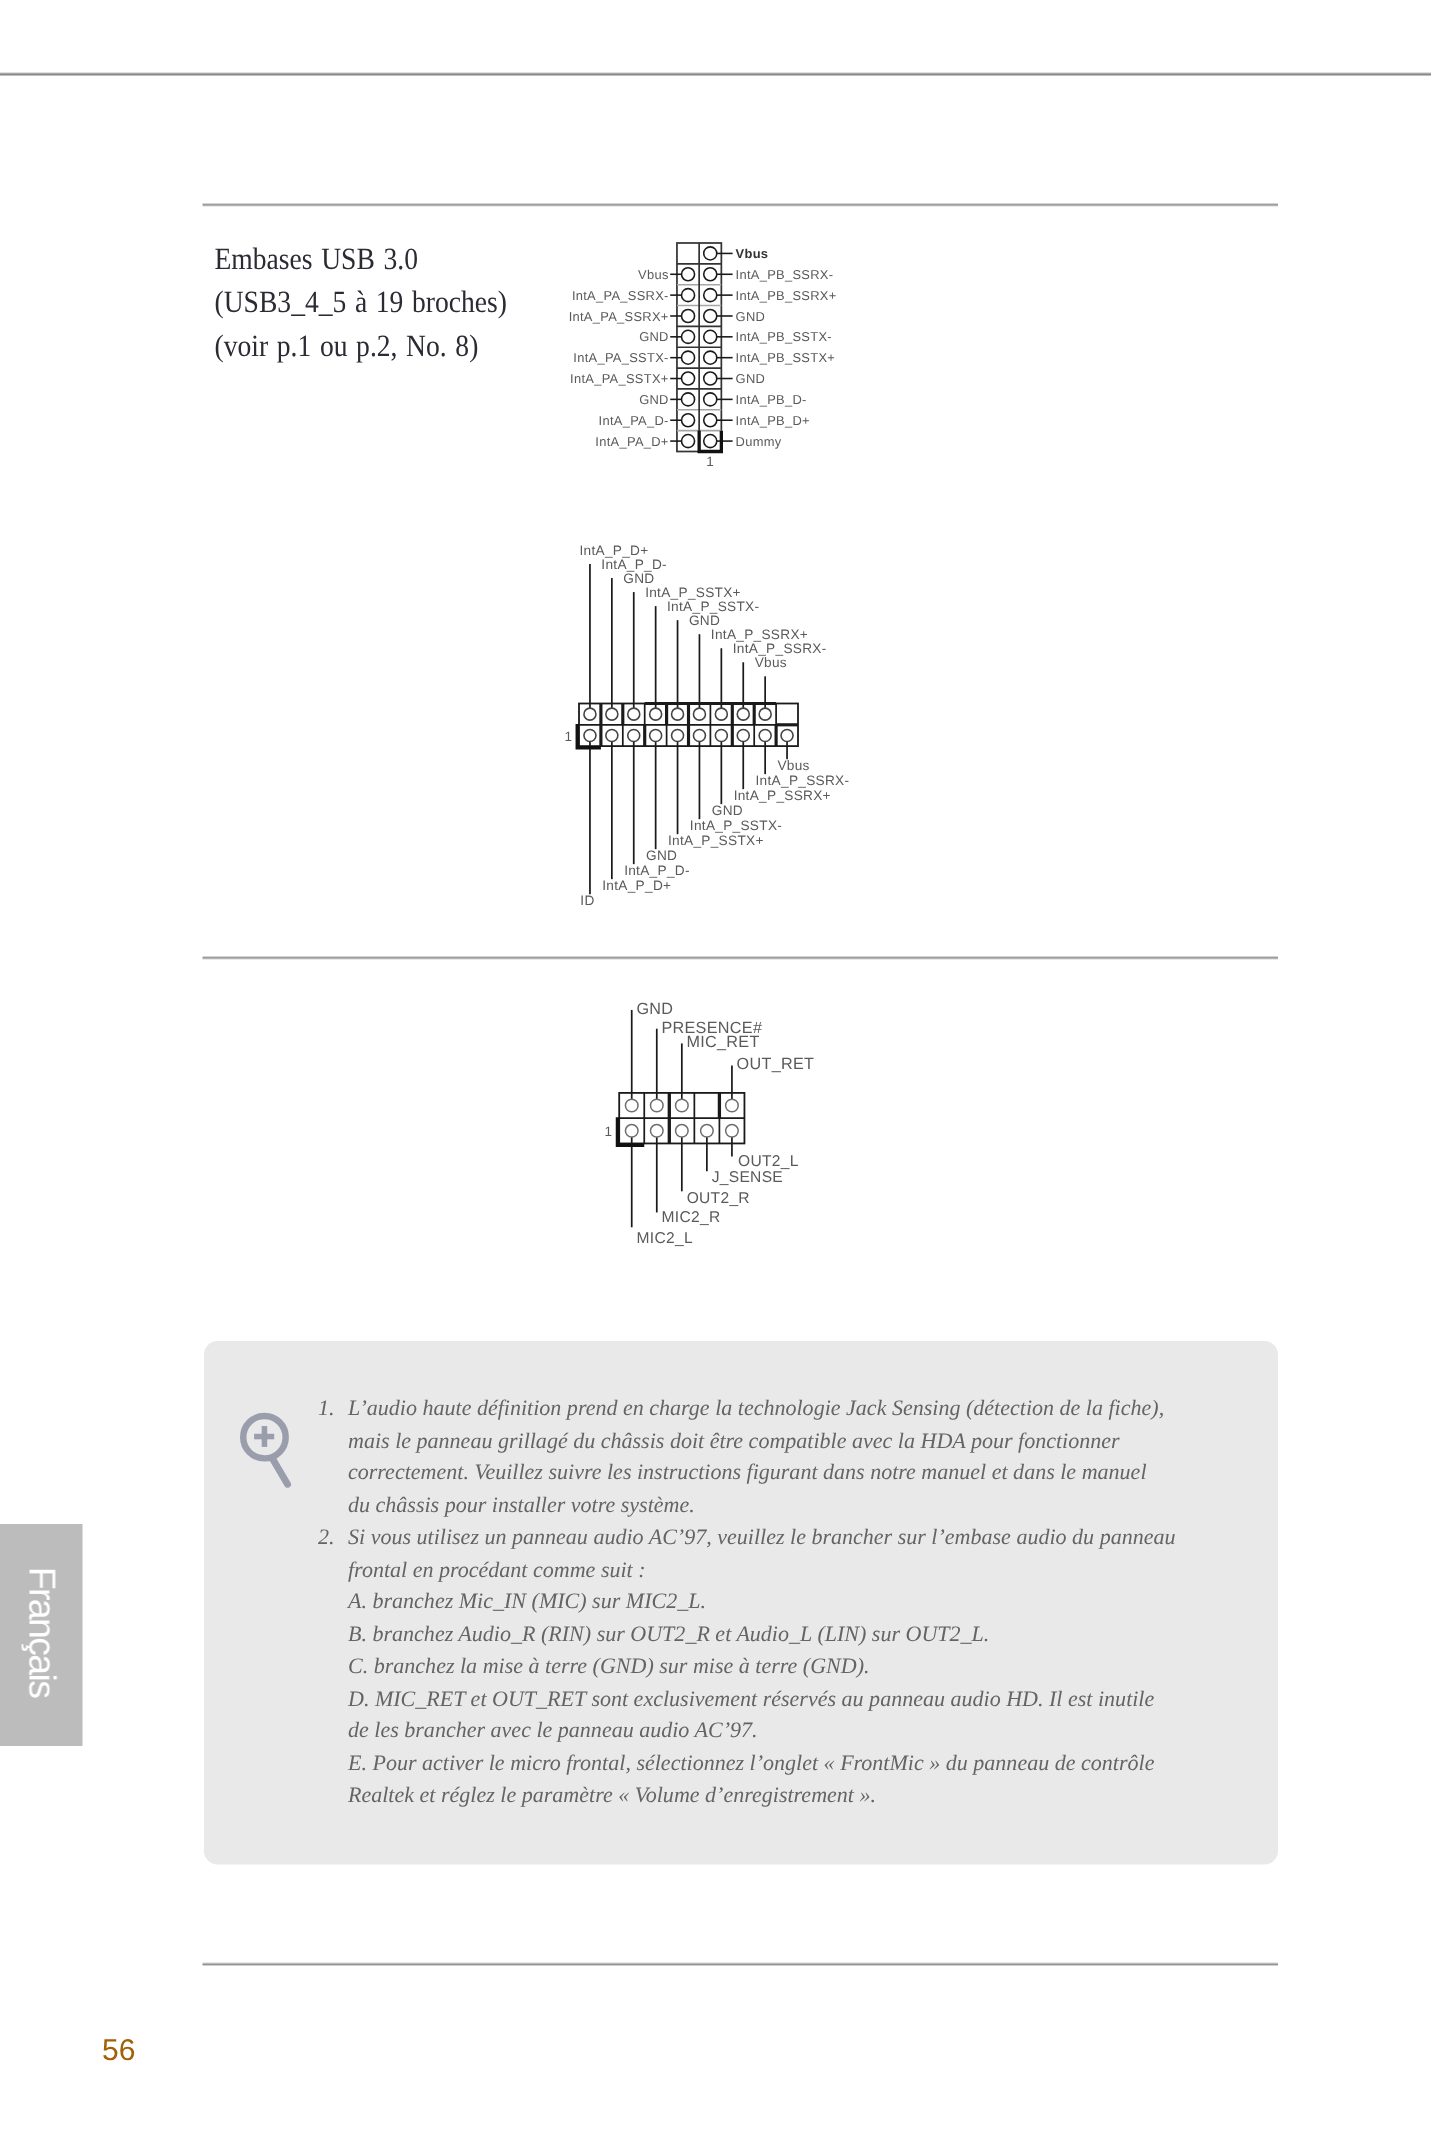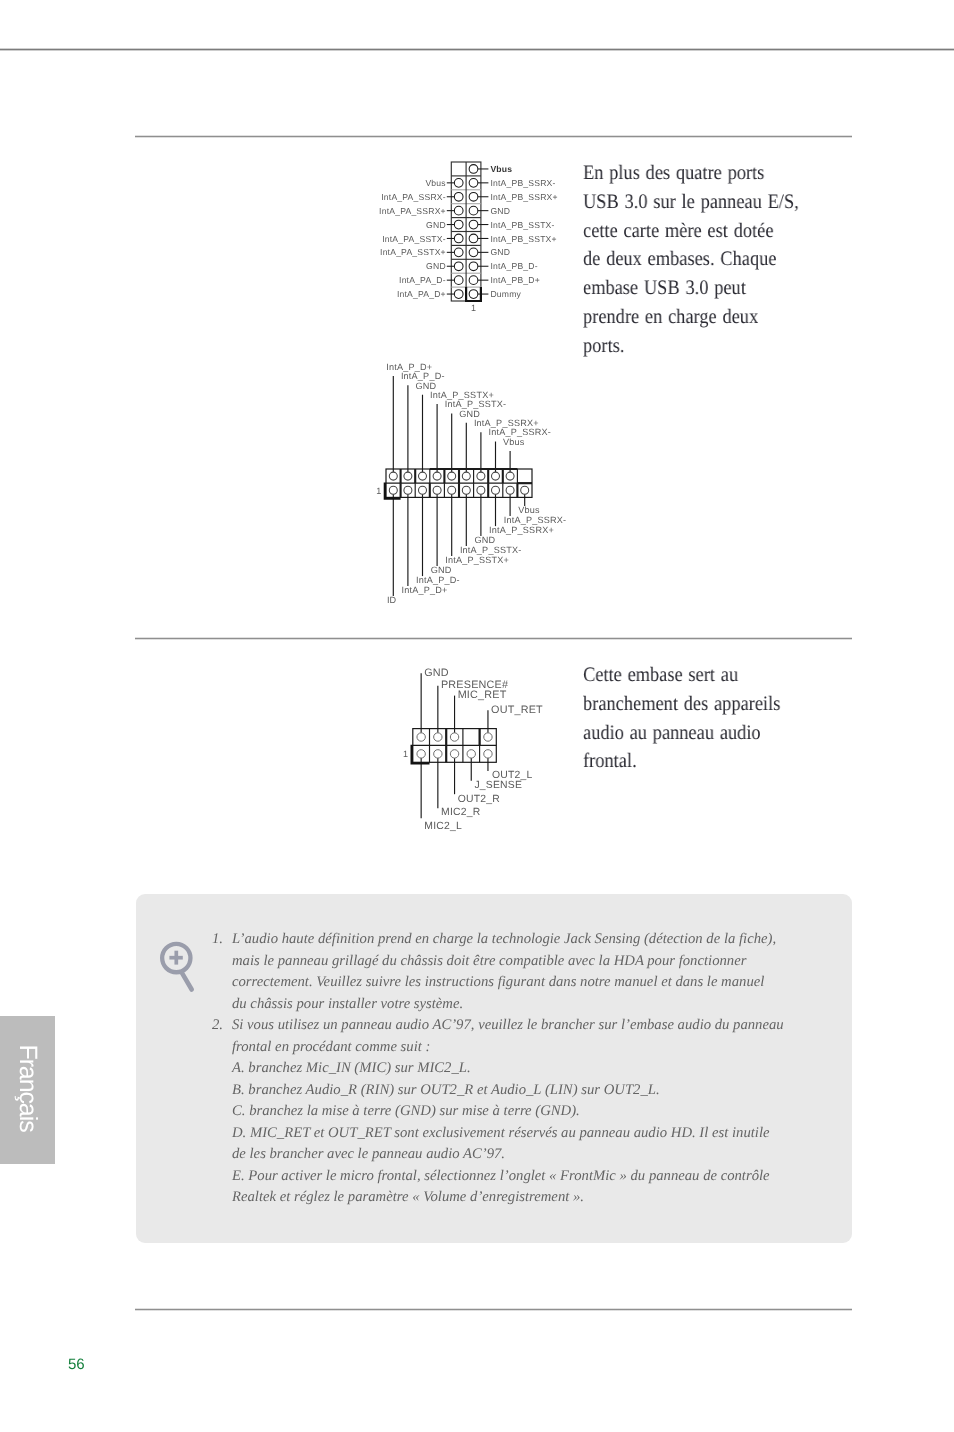--- a/index.html
+++ b/index.html
@@ -11,21 +11,21 @@
   .r2{left:135px;top:637px;width:717px;height:3px;background:linear-gradient(to bottom,#ffffff 0%,#dadada 20%,#8a8a8a 52%,#dcdcdc 82%,#ffffff 100%);}
   .r3{left:135px;top:1308px;width:717px;height:3px;background:linear-gradient(to bottom,#ffffff 0%,#dadada 20%,#8a8a8a 52%,#dcdcdc 82%,#ffffff 100%);}
 
   .lang-tab{position:absolute;left:0px;top:1016px;width:55px;height:148px;background:#bcbcbc;}
   .lang-tab span{will-change:transform;position:absolute;left:55px;top:-2px;width:148px;height:55px;
     transform:rotate(90deg);transform-origin:0 0;
     color:#fff;font-family:"Liberation Sans",sans-serif;font-size:25px;
     display:flex;align-items:center;justify-content:center;letter-spacing:-1.1px;}
 
   .pagenum{will-change:transform;position:absolute;left:68.2px;top:1355.8px;font-family:"Liberation Sans",sans-serif;
-    font-size:15px;color:#15803d;}
+    font-size:20px;color:#a16207;}
 
   .txt{position:absolute;font-family:"Liberation Serif",serif;font-size:20.6px;color:#2b2b33;line-height:28.8px;white-space:nowrap;}
   .txt > div{transform:scaleX(0.893);transform-origin:left center;word-spacing:1.3px;will-change:transform;}
   .col-left{left:142.5px;}
   .col-right{left:583px;}
 
   
   .notebox{position:absolute;left:136px;top:894px;width:716px;height:349px;background:#e9e9e9;border-radius:9px;}
   .noteicon{position:absolute;left:155px;top:940px;width:48px;height:48px;overflow:visible;}
   .notelist{will-change:transform;position:absolute;left:211.5px;top:928.5px;width:600px;font-style:italic;color:#646464;
@@ -43,37 +43,27 @@
   <div class="rule topbar"></div>
   <div class="rule r1"></div>
   <div class="rule r2"></div>
   <div class="rule r3"></div>
 
   <div class="lang-tab">
     <span>Français</span>
   </div>
   <div class="pagenum">56</div>
 
-  <div class="txt col-right" style="top:159px">
-      <div>En plus des quatre ports</div>
-      <div>USB 3.0 sur le panneau E/S,</div>
-      <div>cette carte mère est dotée</div>
-      <div>de deux embases. Chaque</div>
-      <div>embase USB 3.0 peut</div>
-      <div>prendre en charge deux</div>
-      <div>ports.</div>
+  <div class="txt col-left" style="top:159px">
+      <div>Embases USB 3.0</div>
+      <div>(USB3_4_5 à 19 broches)</div>
+      <div>(voir p.1 ou p.2, No. 8)</div>
     </div>
 
 
-  <div class="txt col-right" style="top:661px">
-      <div>Cette embase sert au</div>
-      <div>branchement des appareils</div>
-      <div>audio au panneau audio</div>
-      <div>frontal.</div>
-    </div>
 
   <svg id="dia-usb-vert" class="diagram" style="position:absolute;left:370px;top:150px;overflow:visible;" width="190" height="175" viewBox="0 0 190 175">
       <g>
         <rect x="81.3" y="12" width="29.6" height="139" fill="#fff" stroke="#333" stroke-width="1.15"></rect>
         <line x1="81.3" y1="25.9" x2="110.9" y2="25.9" stroke="#333" stroke-width="1.15"></line>
         <line x1="81.3" y1="39.8" x2="110.9" y2="39.8" stroke="#a6a6a6" stroke-width="1.05"></line>
         <line x1="81.3" y1="53.7" x2="110.9" y2="53.7" stroke="#a6a6a6" stroke-width="1.05"></line>
         <line x1="81.3" y1="67.6" x2="110.9" y2="67.6" stroke="#333" stroke-width="1.15"></line>
         <line x1="81.3" y1="81.5" x2="110.9" y2="81.5" stroke="#333" stroke-width="1.15"></line>
         <line x1="81.3" y1="95.4" x2="110.9" y2="95.4" stroke="#333" stroke-width="1.15"></line>

